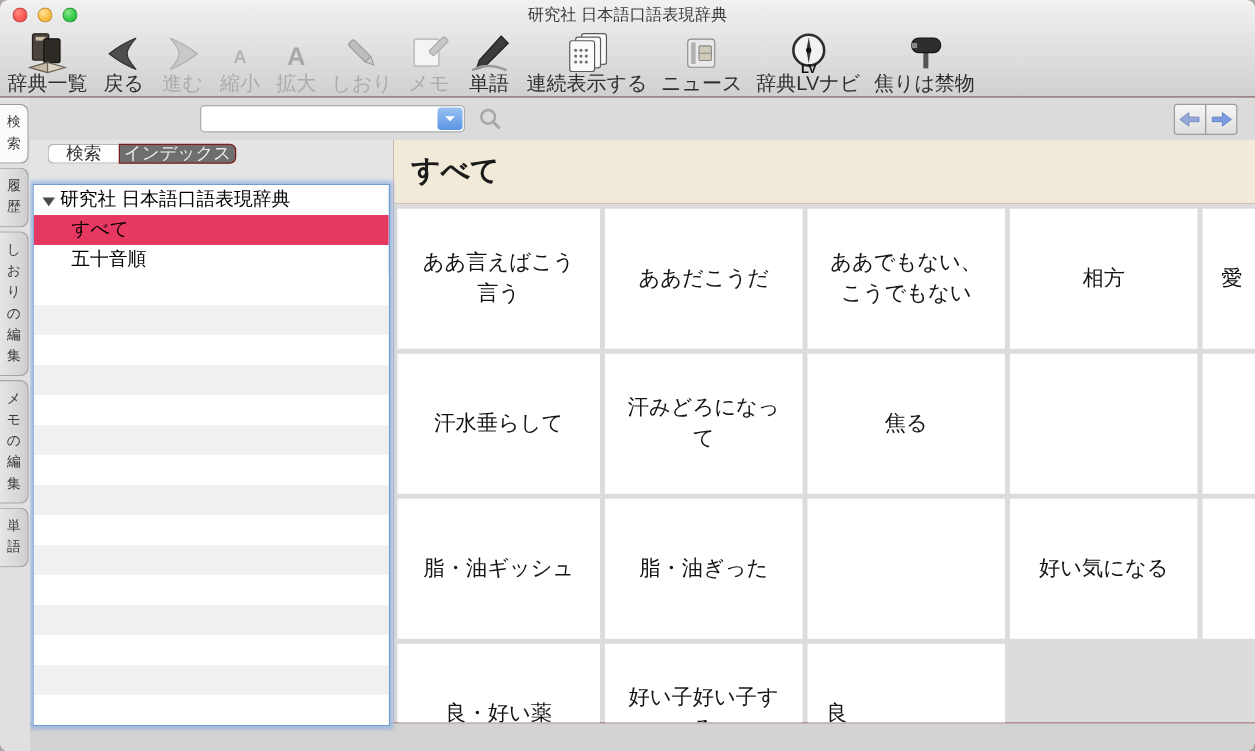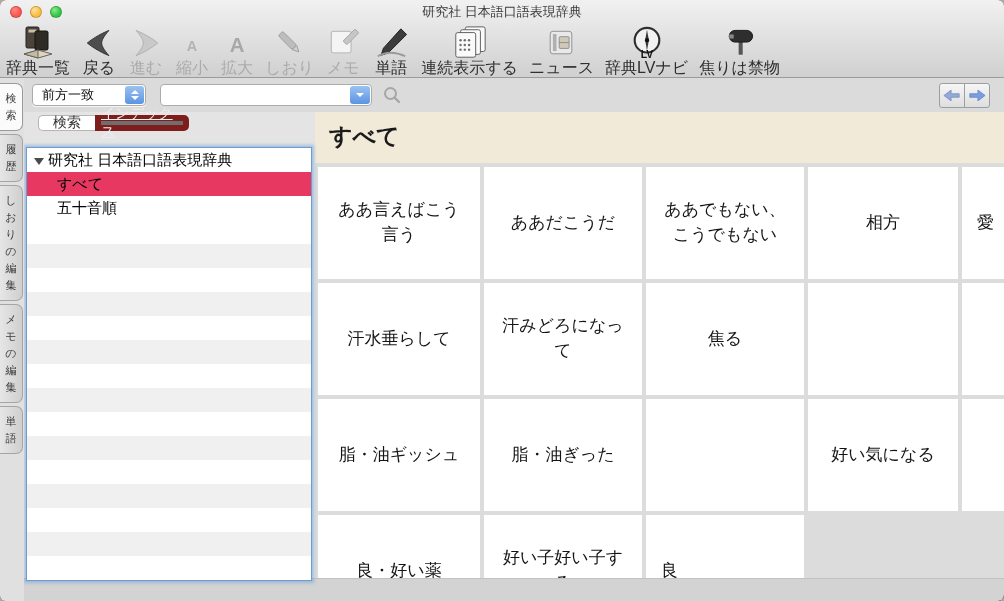--- a/index.html
+++ b/index.html
@@ -50,21 +50,21 @@
     background:linear-gradient(to right,#E6E6E6,#CFCFCF);display:flex;flex-direction:column;align-items:center;justify-content:center;cursor:default;}
   .side-tab:first-child{margin-top:5px;}
   .side-tab span{font-size:11px;color:#3a3a3a;line-height:17px;}
   .side-tab.active{background:#FBFBFB;border-color:#9a9a9a;}
 
   
   .sidebar-area{position:absolute;top:112px;left:24px;width:291px;bottom:0;background:#E4E4E4;}
   .search-tabs{position:absolute;left:38px;top:115px;display:flex;z-index:2;}
   .seg{height:16px;font-size:14px;display:flex;align-items:center;justify-content:center;cursor:default;}
   .seg.light{width:57px;background:#FFFFFF;color:#333;border:1px solid #B5B5B5;border-right:none;border-radius:5px 0 0 5px;}
-  .seg.dark{width:94px;background:#6E6E6E;color:#EDEDED;border:6px solid #7f1d1d;border-radius:0 5px 5px 0;text-decoration:underline;}
+  .seg.dark{width:94px;background:#6E6E6E;color:#EDEDED;border:1px solid #7f1d1d;border-radius:0 5px 5px 0;}
 
   .tree-panel{position:absolute;left:26px;top:147px;width:286px;height:434px;background:#fff;z-index:2;
     border:1px solid #6F9BD1;box-shadow:0 0 3px 2px rgba(110,160,220,.55);overflow:hidden;}
   .tree-row{height:24px;line-height:24px;font-size:15px;color:#000;white-space:nowrap;display:flex;align-items:center;}
   .tree-row .twisty{width:0;height:0;border-left:5px solid transparent;border-right:5px solid transparent;
     border-top:7px solid #4a4a4a;margin:2px 4px 0 7px;}
   .tree-row.child{padding-left:30px;}
   .tree-row.selected{background:#E73862;}
   .tree-empty{background:repeating-linear-gradient(to bottom,#FFFFFF 0,#FFFFFF 24px,#F0F0F0 24px,#F0F0F0 48px);
     height:362px;}
@@ -227,27 +227,20 @@
               <rect x="8" y="4" width="26" height="13" rx="6.5" fill="#2e2e2e" stroke="#121212"></rect>
               <rect x="8" y="8.5" width="5" height="4.5" fill="#8a8a8a"></rect>
             </svg>
           </div>
           <div class="tb-label">焦りは禁物</div>
         </div>
       </div>
   </div>
 
   <div class="searchrow">
-    <div class="popup">
-      <span>前方一致</span>
-      <span class="stepper">
-        <span class="chev-up"></span>
-          <span class="chev-dn"></span>
-      </span>
-    </div>
     <div class="combo">
       <input value="" style="">
       <span class="combo-btn">
           <span class="chev-dn"></span>
         </span>
     </div>
     <div class="magnifier">
       <svg viewBox="0 0 20 20" width="20" height="20">
           <circle cx="8.5" cy="8.5" r="5.5" fill="none" stroke="#9a9a9a" stroke-width="2"></circle>
           <line x1="12.5" y1="12.5" x2="17" y2="17" stroke="#9a9a9a" stroke-width="2.4" stroke-linecap="round"></line>

